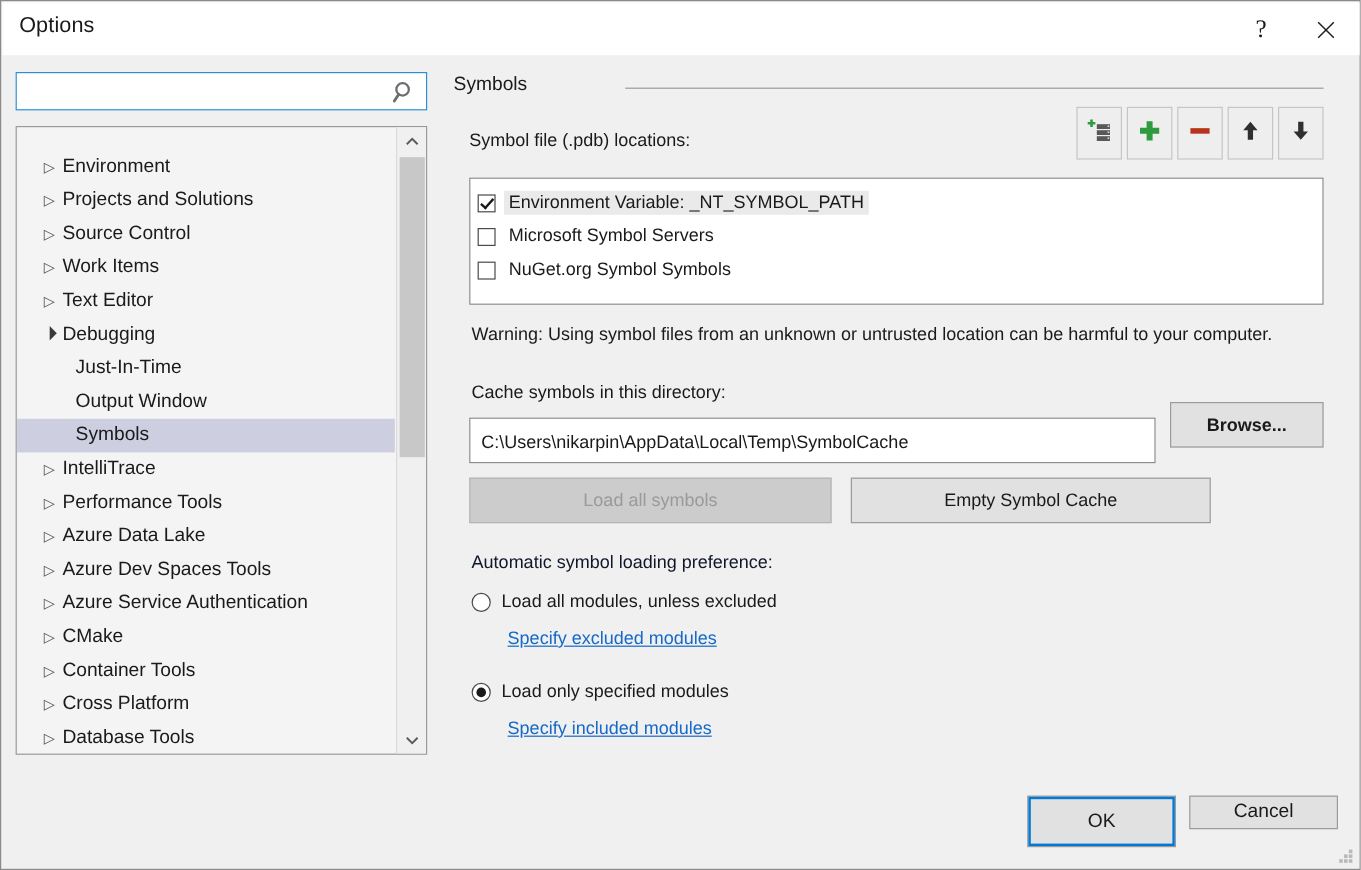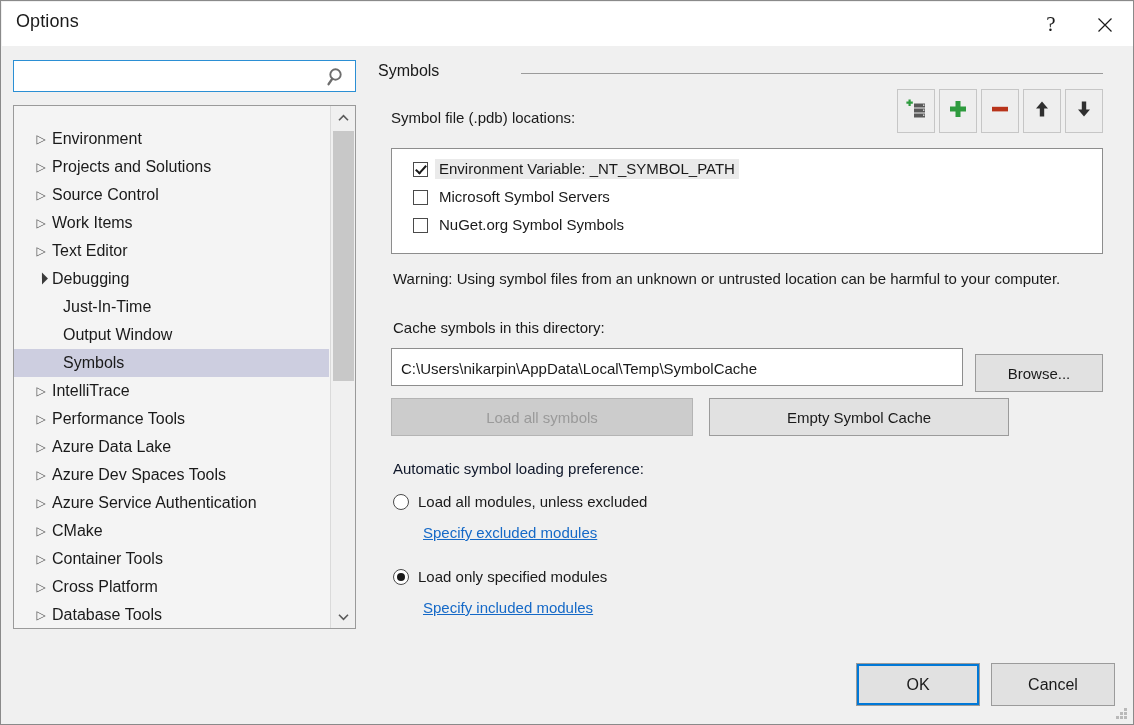--- a/index.html
+++ b/index.html
@@ -203,21 +203,21 @@
     background: #ffffff;
     border: 1px solid #8d8d8d;
     padding: 6px 0 0 0;
     overflow: hidden;
   }
   .sym-row {
     position: relative;
     height: 28px;
     display: flex;
     align-items: center;
-    padding-left: 21px;
+    padding-left: 6px;
     font-size: 15px;
     color: #1a1a1a;
     white-space: nowrap;
     cursor: default;
   }
   .sym-row .lbl-wrap { display: inline-block; padding: 1px 4px 2px 4px; }
   .sym-row.highlight .lbl-wrap { background: #eaeaea; }
   .cbox {
     width: 15px; height: 15px;
     box-sizing: border-box;
@@ -282,21 +282,21 @@
     display: flex;
     align-items: center;
     justify-content: center;
     cursor: default;
   }
   .push-btn.disabled {
     background: #cccccc;
     border-color: #b4b4b4;
     color: #9a9a9a;
   }
-  #browse-btn { left: 974px; top: 353px; width: 128px; height: 38px; }
+  #browse-btn { left: 974px; top: 334px; width: 128px; height: 38px; font-weight: bold; }
   #load-all-btn { left: 390px; top: 397px; width: 302px; height: 38px; }
   #empty-cache-btn { left: 708px; top: 397px; width: 300px; height: 38px; }
 
   #auto-pref-label {
     position: absolute;
     left: 392px; top: 459px;
     font-size: 15px;
     color: #0f172a;
   }
 
@@ -353,21 +353,21 @@
     display: flex;
     align-items: center;
     justify-content: center;
     font-size: 16px;
     color: #1a1a1a;
     cursor: default;
   }
   #cancel-btn {
     position: absolute;
     left: 990px; top: 662px;
-    width: 124px; height: 43px;
+    width: 124px; height: 28px;
     box-sizing: border-box;
     background: #e1e1e1;
     border: 1px solid #9b9b9b;
     display: flex;
     align-items: center;
     justify-content: center;
     font-size: 16px;
     color: #1a1a1a;
     cursor: default;
   }

